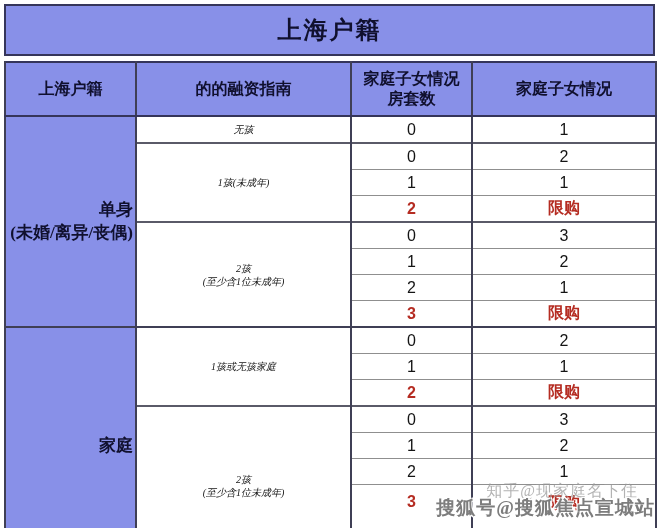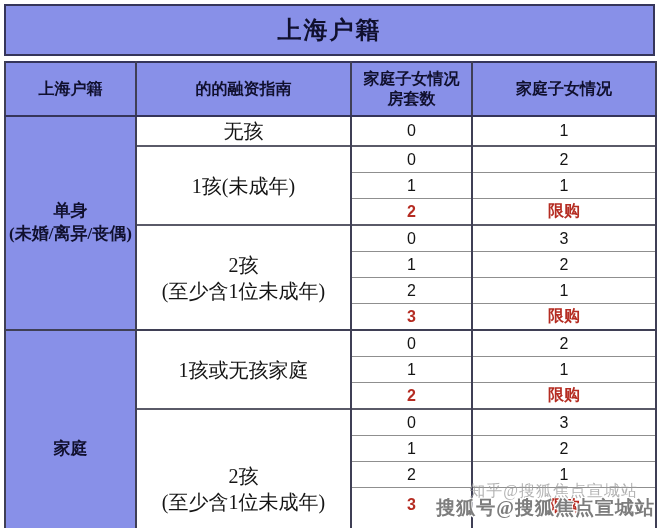--- a/index.html
+++ b/index.html
@@ -56,25 +56,27 @@
     line-height:1.25;
   }
   td.subject{
     background:#8890e8;
     font-weight:bold;
     font-size:17px;
     color:#10102e;
     white-space:pre-line;
     line-height:1.35;
     padding:0 2px;
+    text-align:right;
   }
   td.children{
-    font-size:20px;
+    font-size:10px;
     white-space:pre-line;
     line-height:1.3;
+    font-style:italic;
   }
   td.num{
     font-family:"Liberation Sans","DejaVu Sans",sans-serif;
     font-size:16px;
     height:23px;
   }
   td.restricted{
     color:#b52c22;
     font-weight:bold;
   }
@@ -195,14 +197,14 @@
         </tr>
         <tr class="tall-row">
           <td class="num restricted">3</td>
           <td class="num restricted">限购</td>
         </tr>
       </tbody>
   </table>
 
 </div>
 
-<div class="wm1">知乎@搜狐焦点宣城站</div>
+<div class="wm1">知乎@现家庭名下住</div>
 <div class="wm2">搜狐号@搜狐焦点宣城站</div>
 
 </body></html>

